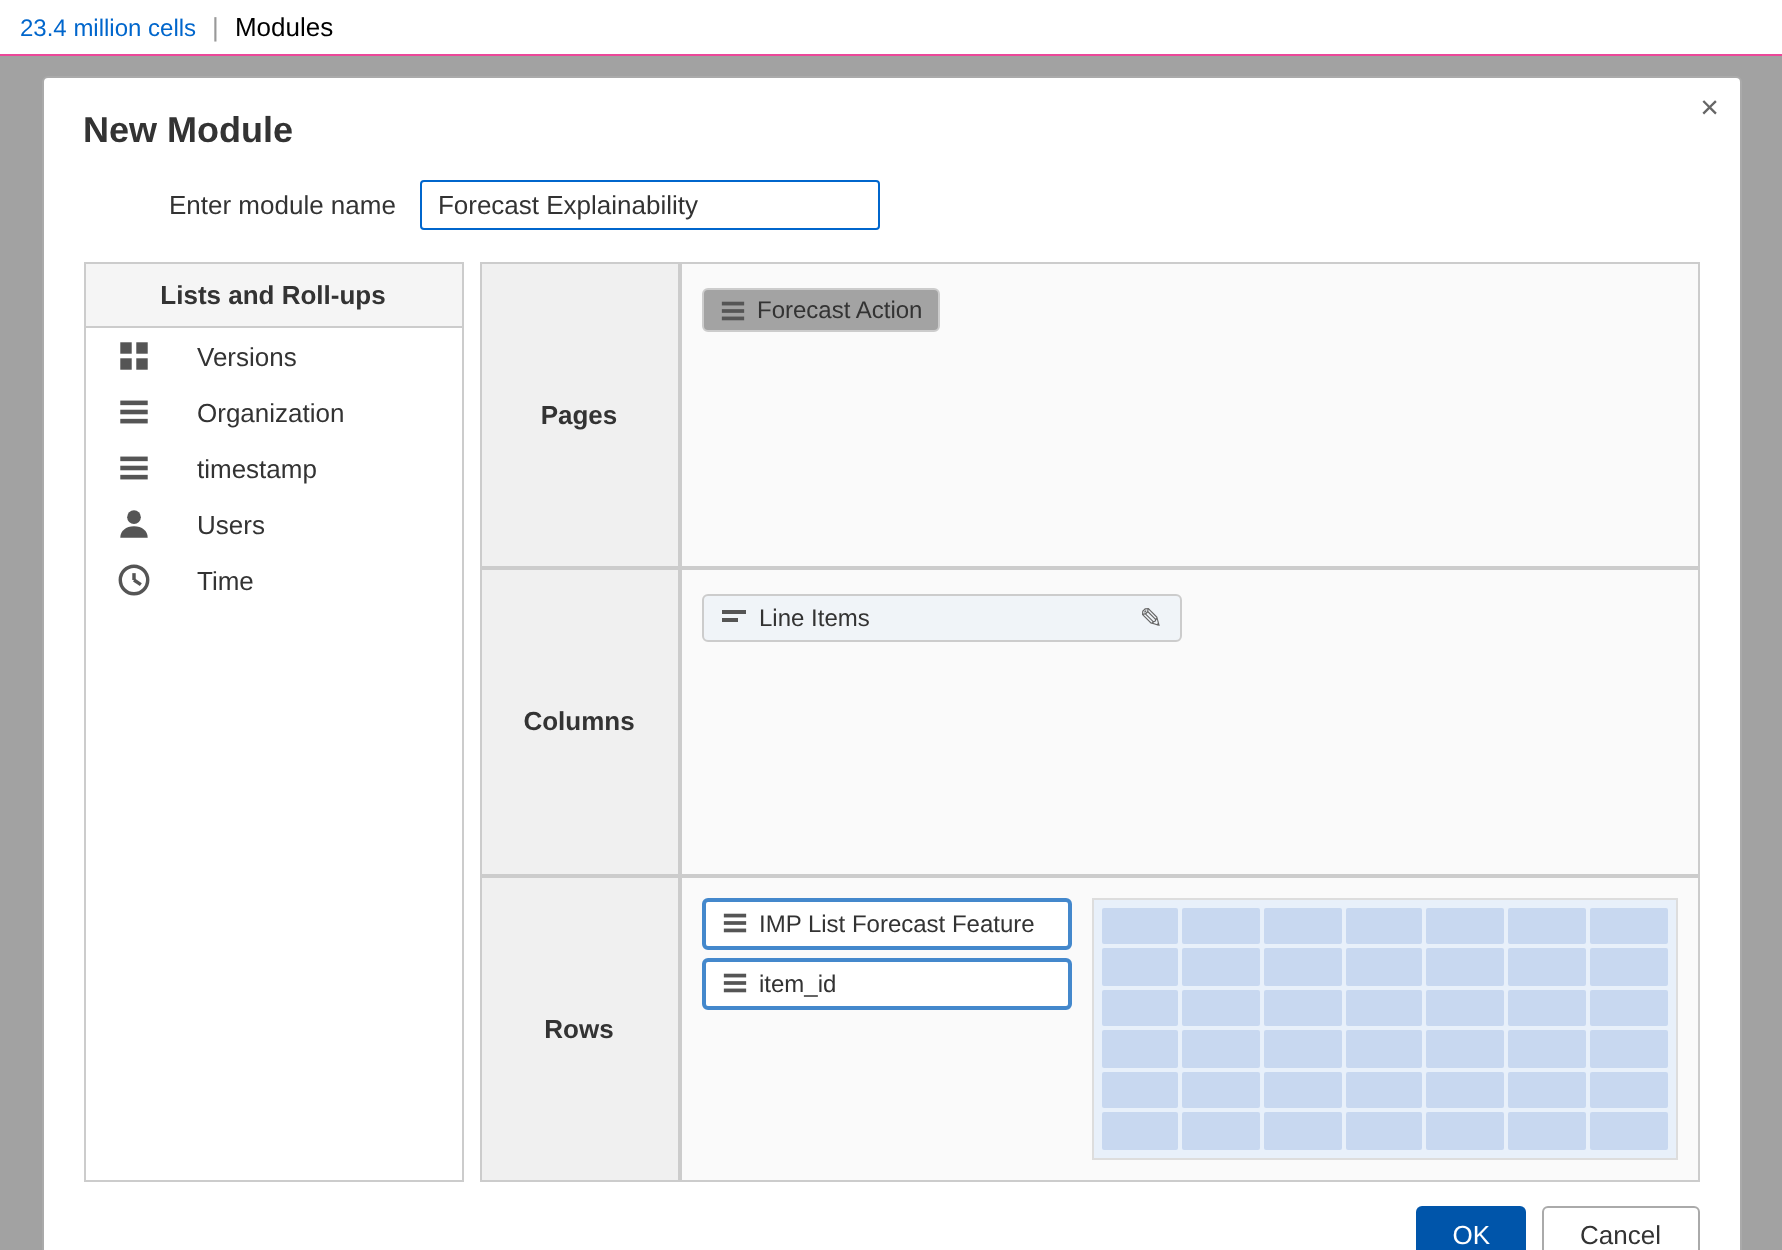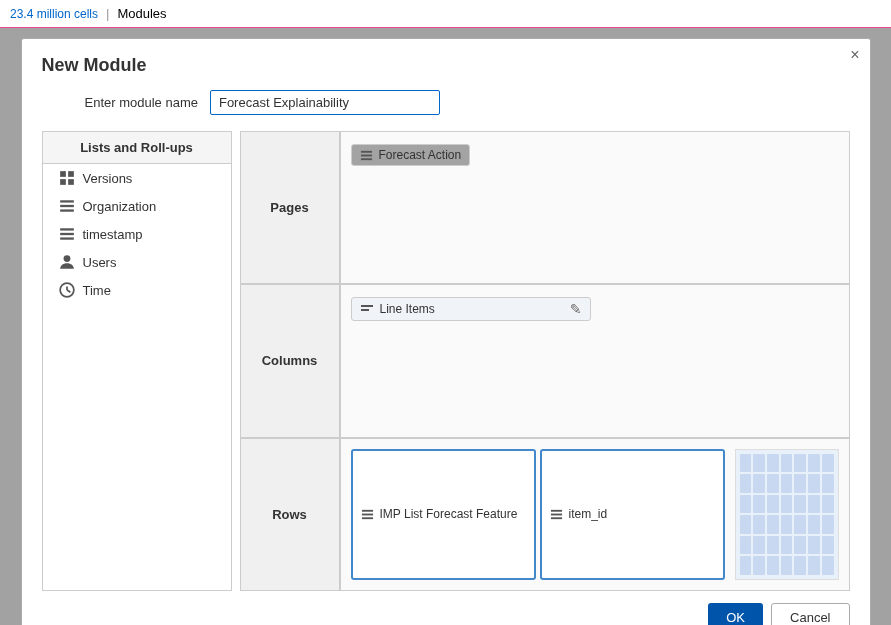--- a/index.html
+++ b/index.html
@@ -115,21 +115,21 @@
       border-bottom: 1px solid #ccc;
       padding: 8px 10px;
       font-weight: bold;
       font-size: 13px;
       color: #333;
     }
 
     .list-item {
       display: flex;
       align-items: center;
-      gap: 8px;
+      gap: 24px;
       padding: 6px 10px 6px 16px;
       cursor: pointer;
       color: #333;
       font-size: 13px;
     }
 
     .list-icon {
       display: inline-flex;
       align-items: center;
       justify-content: center;
@@ -366,21 +366,21 @@
               </span>
               <span class="edit-icon">✎</span>
             </div>
           </div>
         </div>
 
         <div style="display:flex; flex:1;">
           <div class="section-label" style="width:100px; border:1px solid #ccc;">Rows</div>
           <div style="flex:1; border:1px solid #ccc; background:#fafafa; display:flex; gap:10px; padding:10px;">
 
-            <div style="display:flex; gap:4px; flex-shrink:0;">
+            <div style="display:flex; flex-direction:column; gap:4px; flex-shrink:0;">
               <div class="chip-row">
                 <span style="display:inline-flex; align-items:center;">
                   <svg width="13" height="13" viewBox="0 0 14 14" fill="none">
                     <rect x="1" y="2" width="12" height="2" fill="#555"></rect>
                     <rect x="1" y="6" width="12" height="2" fill="#555"></rect>
                     <rect x="1" y="10" width="12" height="2" fill="#555"></rect>
                   </svg>
                 </span>
                 <span>IMP List Forecast Feature</span>
               </div>

